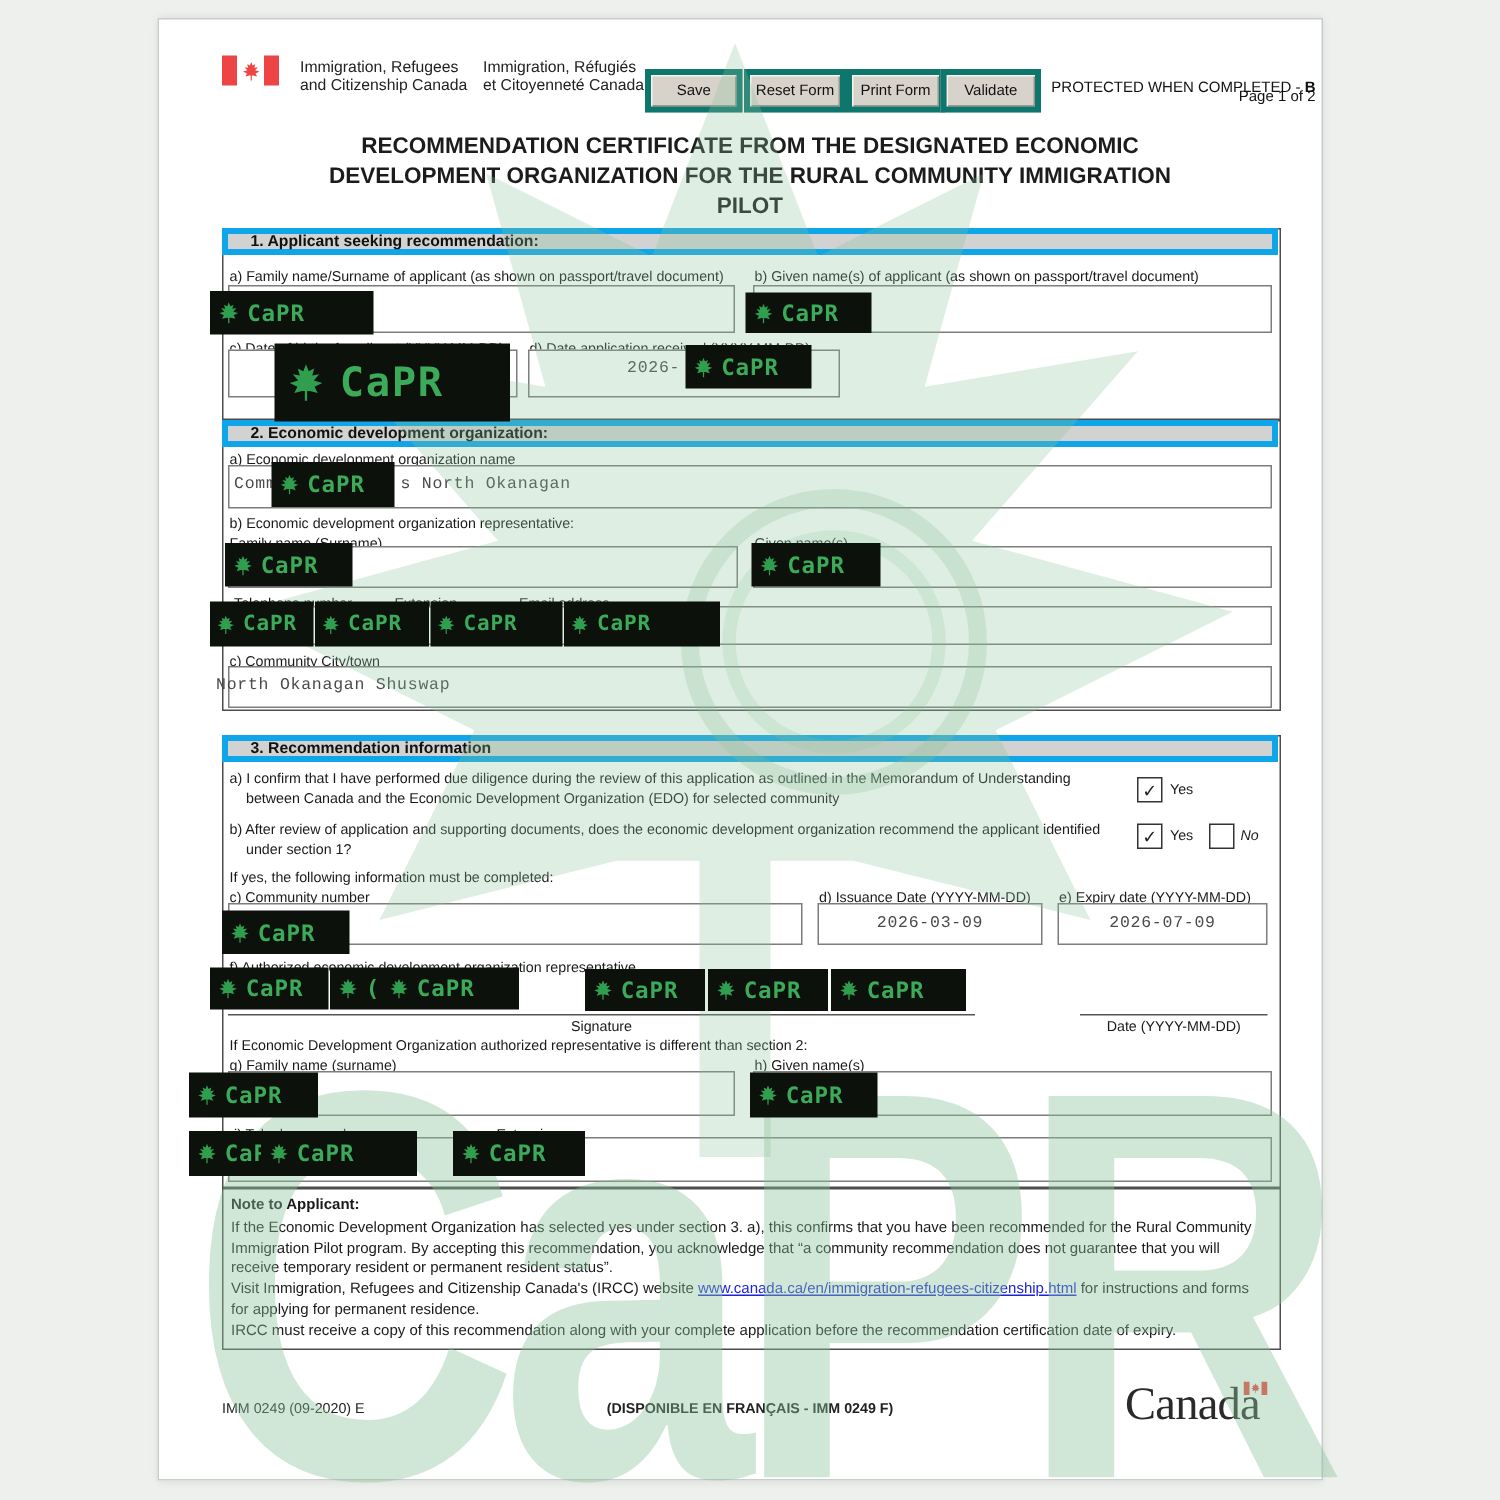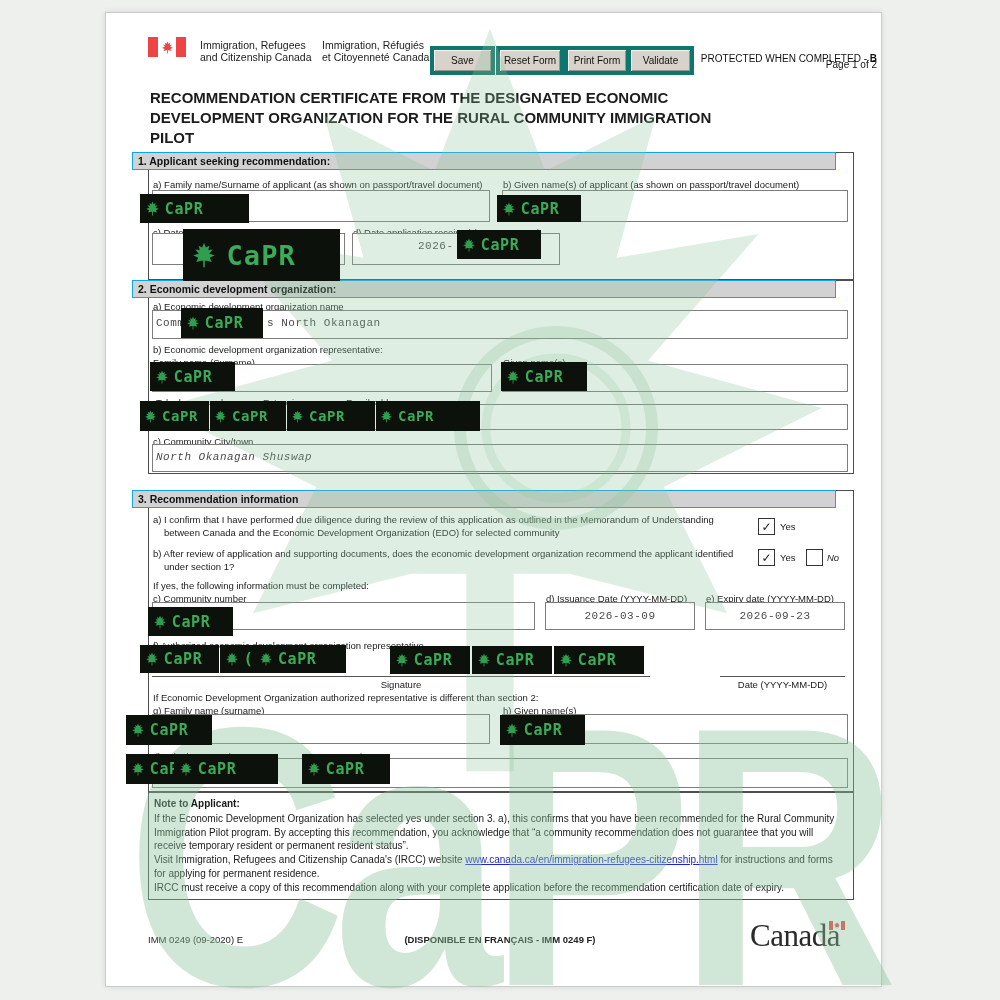--- a/index.html
+++ b/index.html
@@ -12,26 +12,26 @@
   
   .flagbox{display:flex;width:38px;height:20px;}
   .flagbar{width:10px;background:#ed4545;}
   .flagmid{flex:1;background:#fff;display:flex;align-items:center;justify-content:center;}
   .dept{font-size:10.5px;line-height:12px;color:#222;}
   .btn{position:absolute;height:21px;background:#d7d3cb;border:4px solid #0f766e;
        box-shadow:inset 1px 1px 0 #f5f3ee, inset -1px -1px 0 #9a968e;
        font-size:10px;color:#111;display:flex;align-items:center;justify-content:center;z-index:2;}
   .protected{font-size:10px;color:#111;text-align:right;}
   
-  .title{font-size:15px;font-weight:bold;color:#1c1c1c;line-height:20px;}
+  .title{font-size:15px;font-weight:bold;color:#1c1c1c;text-align:center;line-height:20px;}
   
   .secbox{position:absolute;border:1px solid #4d4d4d;background:transparent;z-index:2;}
-  .secbar{position:absolute;left:132px;height:18px;width:704px;background:#d2d2d2;border:1px solid #0ea5e9;
+  .secbar{position:absolute;left:148px;height:18px;width:704px;background:#d2d2d2;border:4px solid #0ea5e9;
           box-sizing:border-box;font-size:10.5px;font-weight:bold;color:#111;
-          display:flex;align-items:center;padding-left:5px;z-index:2;}
+          display:flex;align-items:center;padding-left:15px;z-index:2;}
   .lbl{position:absolute;font-size:9.5px;color:#1a1a1a;white-space:nowrap;z-index:2;}
   .field{position:absolute;border:1px solid #7d7d7d;background:#fff;box-sizing:border-box;z-index:2;}
   .mono{font-family:"Liberation Mono","DejaVu Sans Mono",monospace;font-size:11px;color:#4a4a4a;letter-spacing:.5px;}
   .wrapt{position:absolute;font-size:9.5px;line-height:12.5px;color:#1a1a1a;z-index:2;
          padding-left:11px;text-indent:-11px;}
   .cb{position:absolute;width:15px;height:15px;border:1.5px solid #333;background:#fff;z-index:2;
       display:flex;align-items:center;justify-content:center;font-size:12px;color:#222;}
   .sigline{position:absolute;border-top:1.5px solid #555;z-index:2;}
   .center{text-align:center;}
   
@@ -122,39 +122,39 @@
   <div class="field" style="left:152px;top:364px;width:340px;height:28px;"></div>
   <div class="field" style="left:502px;top:364px;width:346px;height:28px;"></div>
   <div class="lbl" style="left:156px;top:397px;">Telephone number</div>
   <div class="lbl" style="left:263px;top:397px;">Extension</div>
   <div class="lbl" style="left:346px;top:397px;">Email address</div>
   <div class="field" style="left:152px;top:404px;width:93px;height:26px;"></div>
   <div class="field" style="left:252px;top:404px;width:79px;height:26px;"></div>
   <div class="field" style="left:345px;top:404px;width:503px;height:26px;"></div>
   <div class="lbl" style="left:153px;top:436px;">c) Community City/town</div>
   <div class="field" style="left:152px;top:444px;width:696px;height:28px;"></div>
-  <div class="abs z2 mono" style="left:156px;top:451px;font-style:italic;">North Okanagan Shuswap</div>
+  <div class="abs z2 mono" style="left:144px;top:451px;">North Okanagan Shuswap</div>
 
   <div class="secbox" style="left:148px;top:490px;width:704px;height:300px;"></div>
   <div class="secbar" style="top:490px;">3. Recommendation information</div>
   <div class="wrapt" style="left:153px;top:514px;width:578px;">a) I confirm that I have performed due diligence during the review of this application as outlined in the Memorandum of Understanding between Canada and the Economic Development Organization (EDO) for selected community</div>
   <div class="cb" style="left:758px;top:518px;">✓</div>
   <div class="lbl" style="left:780px;top:521px;">Yes</div>
   <div class="wrapt" style="left:153px;top:548px;width:578px;">b) After review of application and supporting documents, does the economic development organization recommend the applicant identified under section 1?</div>
   <div class="cb" style="left:758px;top:549px;">✓</div>
   <div class="lbl" style="left:780px;top:552px;">Yes</div>
   <div class="cb" style="left:806px;top:549px;"></div>
   <div class="lbl" style="left:827px;top:552px;font-style:italic;">No</div>
   <div class="lbl" style="left:153px;top:580px;">If yes, the following information must be completed:</div>
   <div class="lbl" style="left:153px;top:593px;">c) Community number</div>
   <div class="lbl" style="left:546px;top:593px;">d) Issuance Date (YYYY-MM-DD)</div>
   <div class="lbl" style="left:706px;top:593px;">e) Expiry date (YYYY-MM-DD)</div>
   <div class="field" style="left:152px;top:602px;width:383px;height:28px;"></div>
   <div class="field mono" style="left:545px;top:602px;width:150px;height:28px;display:flex;align-items:center;justify-content:center;">2026-03-09</div>
-  <div class="field mono" style="left:705px;top:602px;width:140px;height:28px;display:flex;align-items:center;justify-content:center;">2026-09-23</div>
+  <div class="field mono" style="left:705px;top:602px;width:140px;height:28px;display:flex;align-items:center;justify-content:center;">2026-07-09</div>
   <div class="lbl" style="left:153px;top:640px;">f) Authorized economic development organization representative</div>
   <div class="sigline" style="left:152px;top:676px;width:498px;"></div>
   <div class="lbl center" style="left:152px;top:679px;width:498px;">Signature</div>
   <div class="sigline" style="left:720px;top:676px;width:125px;"></div>
   <div class="lbl center" style="left:700px;top:679px;width:165px;">Date (YYYY-MM-DD)</div>
   <div class="lbl" style="left:153px;top:692px;">If Economic Development Organization authorized representative is different than section 2:</div>
   <div class="lbl" style="left:153px;top:705px;">g) Family name (surname)</div>
   <div class="lbl" style="left:503px;top:705px;">h) Given name(s)</div>
   <div class="field" style="left:152px;top:714px;width:338px;height:30px;"></div>
   <div class="field" style="left:502px;top:714px;width:346px;height:30px;"></div>

